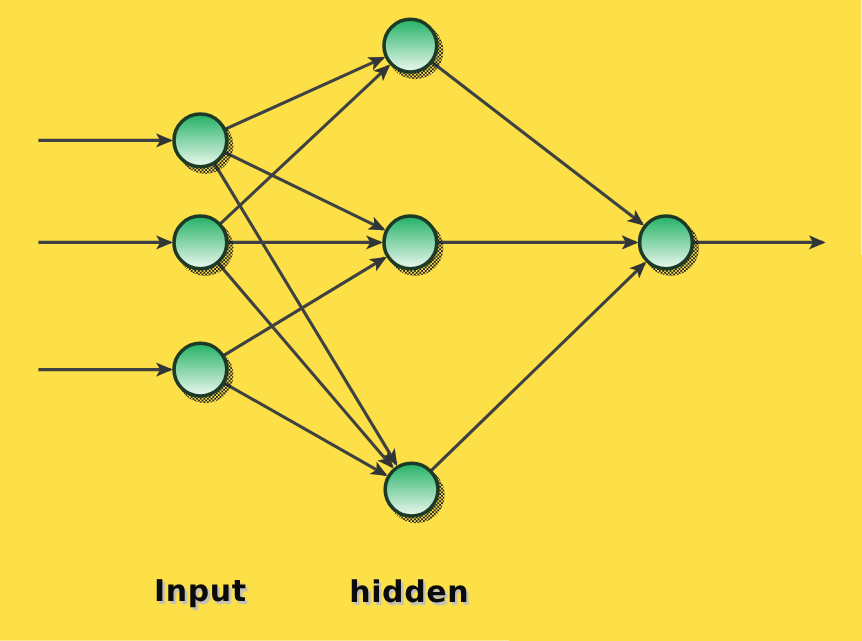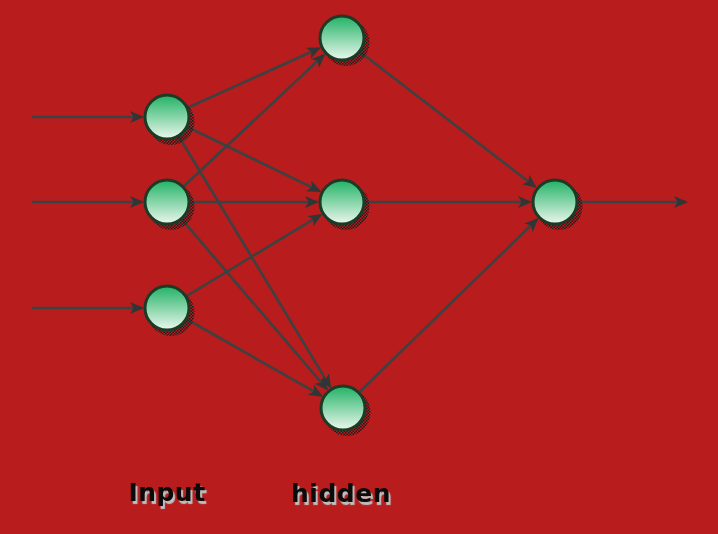--- a/index.html
+++ b/index.html
@@ -32,21 +32,21 @@
     letter-spacing: 0.5px;
     color: var(--label, #0b0b0b);
     text-shadow: 2px 3px 1px var(--label-shadow, #bfbfbf);
     white-space: nowrap;
     font-family: "DejaVu Sans", "Liberation Sans", sans-serif;
   }
 </style>
 </head>
 <body>
 
-<div class="stage" style="width: 718px; height: 534px; background: #b91c1c;">
+<div class="stage" style="width: 718px; height: 534px; background: #fde047;">
   <svg id="net-svg" xmlns="http://www.w3.org/2000/svg" width="718" height="534" viewBox="0 0 718 534">
     <defs>
       <linearGradient id="nodeGrad" x1="0" y1="0" x2="0" y2="1">
         <stop id="grad-top" offset="0" stop-color="#21b164"></stop>
         <stop id="grad-bottom" offset="1" stop-color="#ecf8ee"></stop>
       </linearGradient>
       <pattern id="dither" width="3" height="3" patternUnits="userSpaceOnUse">
         <rect class="dither-px" x="0" y="0" width="1.5" height="1.5"></rect>
         <rect class="dither-px" x="1.5" y="1.5" width="1.5" height="1.5"></rect>
       </pattern>

